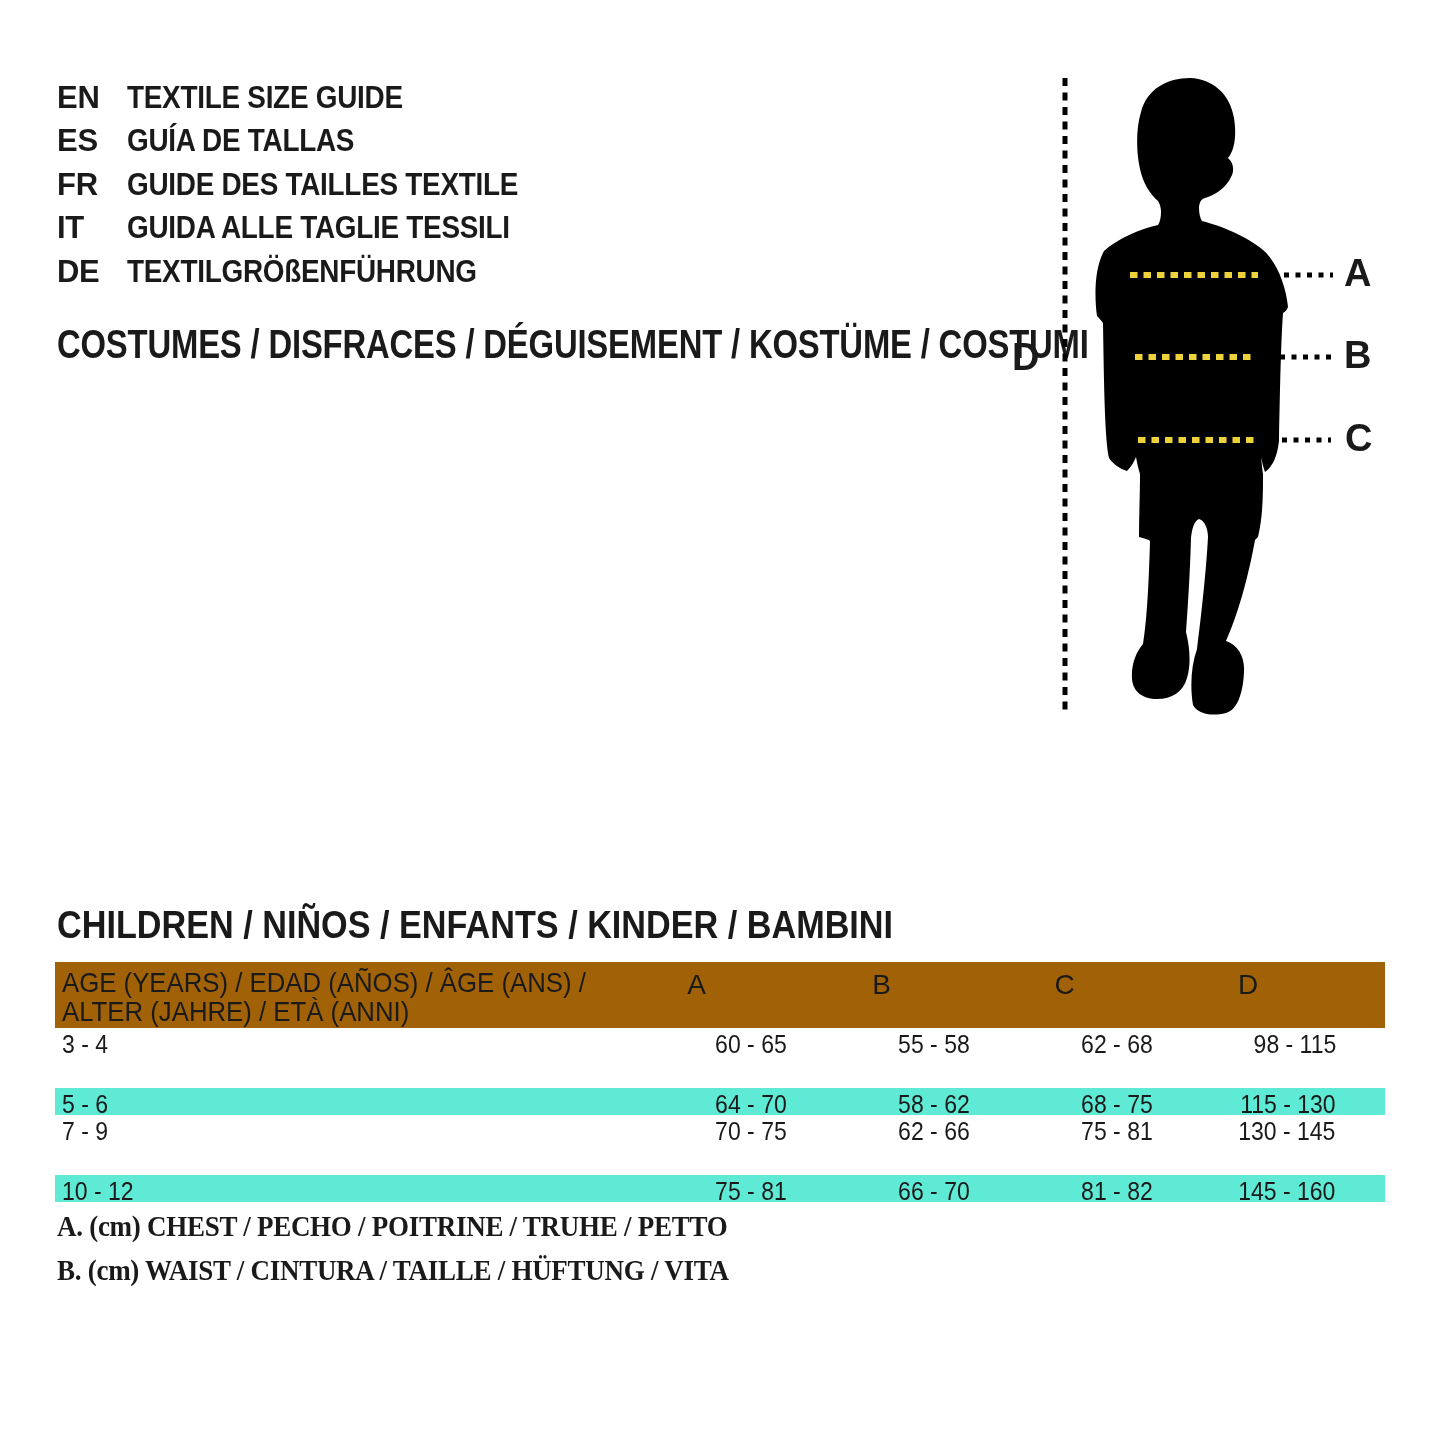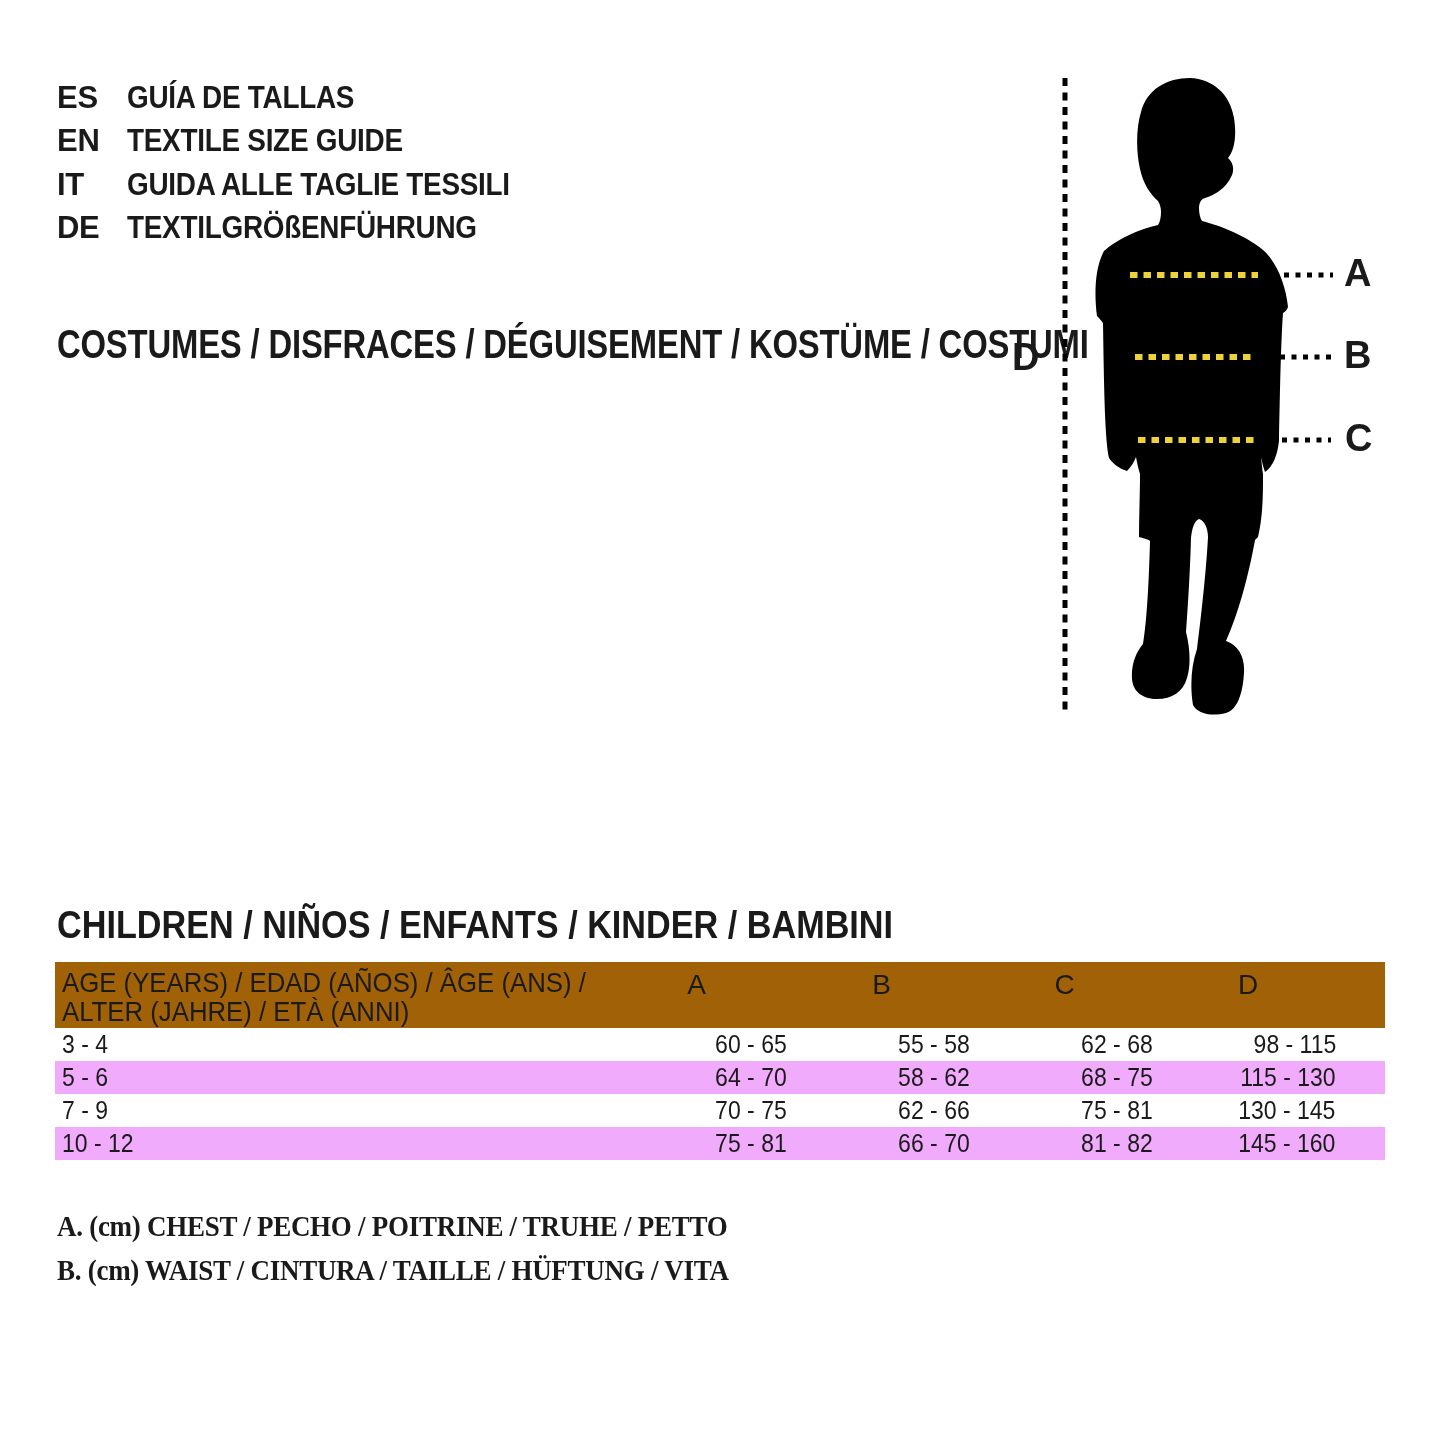--- a/index.html
+++ b/index.html
@@ -31,40 +31,44 @@
 
   
   .children-title { left:57px; top:904px; font-size:38px; font-weight:bold; }
 
   .size-table { left:55px; top:962px; width:1330px; font-weight:400; }
   .tgrid { display:grid; grid-template-columns:548px 187px 183px 183px 184px 45px; }
   .thead { background:#a16207; height:66px; font-size:28px; }
   .thead .age-label { padding:6px 0 0 7px; line-height:29px; }
   .thead .age-label span { display:block; }
   .thead .col-letter { text-align:center; padding-top:8px; line-height:29px; }
-  .trow { height:33px; line-height:33px; font-size:25px; }
-  .trow.alt { background:#f0abfc; }
+  .trow { height:27px; line-height:33px; font-size:25px; }
+  .trow.alt { background:#5eead4;margin-top:33px; }
   .trow .age-cell { padding-left:7px; }
   .trow .val { text-align:right; }
 
   
   .notes { left:57px; top:1204px; }
   .note { height:44px; line-height:44px; font-size:30px; font-weight:bold; letter-spacing:-0.3px;font-family:Liberation Serif, serif; }
 </style>
 </head>
 <body>
 
 <div class="abs langs">
   <div class="lang-row">
+    <span class="lang-code">EN</span>
+    <span class="cond90">TEXTILE SIZE GUIDE</span>
+  </div>
+  <div class="lang-row">
     <span class="lang-code">ES</span>
     <span class="cond90">GUÍA DE TALLAS</span>
   </div>
   <div class="lang-row">
-    <span class="lang-code">EN</span>
-    <span class="cond90">TEXTILE SIZE GUIDE</span>
+    <span class="lang-code">FR</span>
+    <span class="cond90">GUIDE DES TAILLES TEXTILE</span>
   </div>
   <div class="lang-row">
     <span class="lang-code">IT</span>
     <span class="cond90">GUIDA ALLE TAGLIE TESSILI</span>
   </div>
   <div class="lang-row">
     <span class="lang-code">DE</span>
     <span class="cond90">TEXTILGRÖßENFÜHRUNG</span>
   </div>
 </div>

